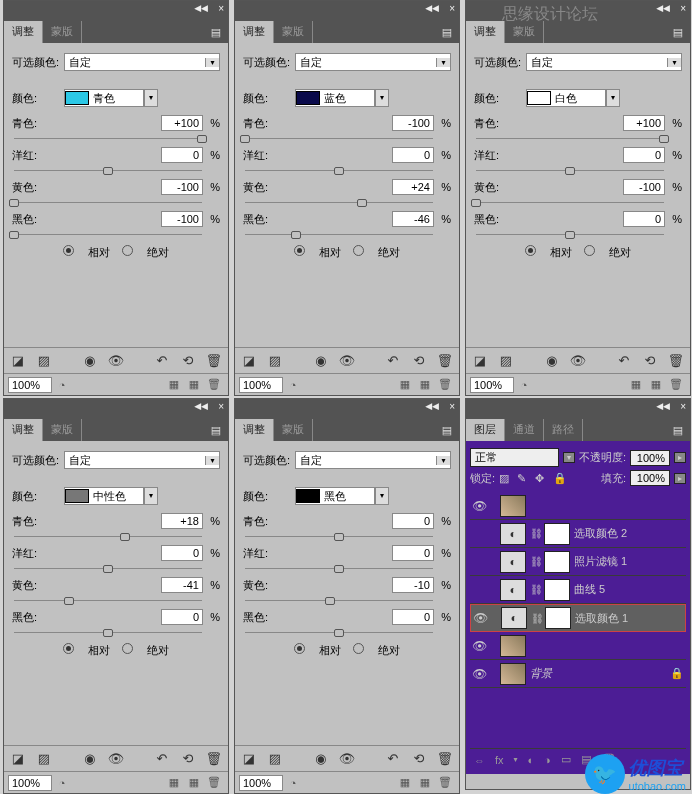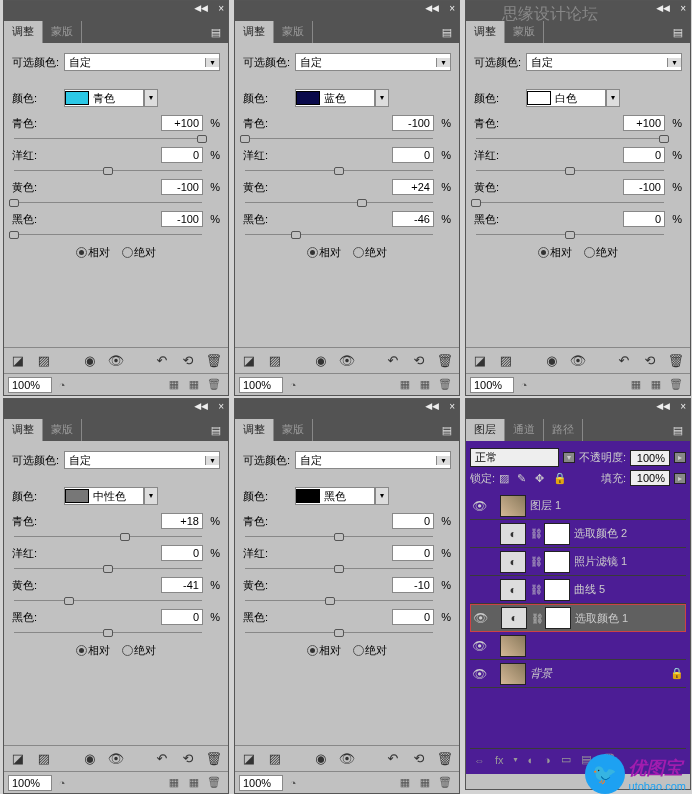--- a/index.html
+++ b/index.html
@@ -19,32 +19,32 @@
 .dropdown-text{flex:1;padding:0 4px;background:#fff}
 .dropdown-arrow{width:14px;text-align:center;border-left:1px solid #888;background:#ddd;font-size:8px}
 .swatch{width:24px;height:14px;border:1px solid #000;margin-right:4px}
 .slider-row{display:flex;align-items:center;margin-top:8px}
 .slider-label{width:36px}
 .slider-val{width:42px;background:#fff;border:1px solid #888;text-align:right;padding:1px 3px;margin-left:auto}
 .slider-unit{width:14px;text-align:right;margin-left:3px}
 .slider-track{height:8px;position:relative;border-bottom:1px solid #888;margin:0 18px 6px 2px}
 .slider-thumb{position:absolute;bottom:-5px;width:10px;height:8px;background:#c1c1c1;border:1px solid #555;border-radius:2px;transform:translateX(-50%)}
 .radios{display:flex;justify-content:center;gap:12px;margin-top:10px}
-.radio{display:flex;align-items:center;gap:1px}
+.radio{display:flex;align-items:flex-start;gap:14px}
 .radio-dot{width:11px;height:11px;border:1px solid #555;border-radius:50%;display:flex;align-items:center;justify-content:center}
 .radio-dot.on::after{content:"";width:5px;height:5px;background:#333;border-radius:50%}
 .toolbar{background:#c1c1c1;border-top:1px solid #888;height:26px;display:flex;align-items:center;padding:0 6px;gap:10px}
 .tool-icon{width:16px;height:18px;display:flex;align-items:center;justify-content:center;font-size:13px;color:#333}
 .zoom-bar{background:#c1c1c1;border-top:1px solid #888;height:22px;display:flex;align-items:center;padding:0 4px}
 .zoom-val{width:44px;background:#fff;border:1px solid #888;padding:1px 3px}
 .zoom-icon{width:20px;text-align:center;color:#555}
 .sep{flex:1}
 .watermark{position:absolute;bottom:0;right:6px;display:flex;align-items:center;gap:4px;z-index:10}
 .wm-circle{width:40px;height:40px;border-radius:50%;background:#1da1f2;color:#fff;display:flex;align-items:center;justify-content:center;font-size:20px}
-.wm-text{color:#a21caf;font-size:18px;font-style:italic;font-weight:bold}
+.wm-text{color:#1d4ed8;font-size:18px;font-style:italic;font-weight:bold}
 .wm-sub{color:#1da1f2;font-size:11px;text-align:right}
 .forum-text{position:absolute;top:4px;left:502px;color:#888;font-size:16px;z-index:5}
 .layers-body{background:#4c1d95;color:#ccc;padding:4px}
 .lrow{display:flex;align-items:center;margin:3px 0;gap:4px}
 .llabel{font-size:11px}
 .linput{background:#eee;color:#000;border:1px solid #222;padding:1px 4px;flex:1}
 .linput.sm{width:40px;flex:none;text-align:right}
 .larrow{width:12px;background:#888;text-align:center;font-size:8px;border:1px solid #222}
 .layer-list{margin-top:6px}
 .layer-item{display:flex;align-items:center;height:28px;border-bottom:1px solid #3a3a3a;padding:0 2px;gap:4px}
@@ -564,21 +564,20 @@
       <span style="flex:1"></span>
       <span class="llabel">填充:</span>
       <div class="linput sm">100%</div>
       <div class="larrow">▸</div>
     </div>
     <div class="layer-list" id="layer-list">
         <div class="layer-item">
     <span class="eye">👁</span>
     <span style="width:6px"></span>
     <span class="thumb bg"></span>
-    <span class="layer-name" style="">图层 1</span>
 
   </div>
         <div class="layer-item">
     <span class="eye"></span>
     <span style="width:6px"></span>
     <span class="thumb adj">◐</span>
             <span class="link-icon">⛓</span>
             <span class="thumb mask"></span>
     <span class="layer-name" style="">选取颜色 2</span>
 

